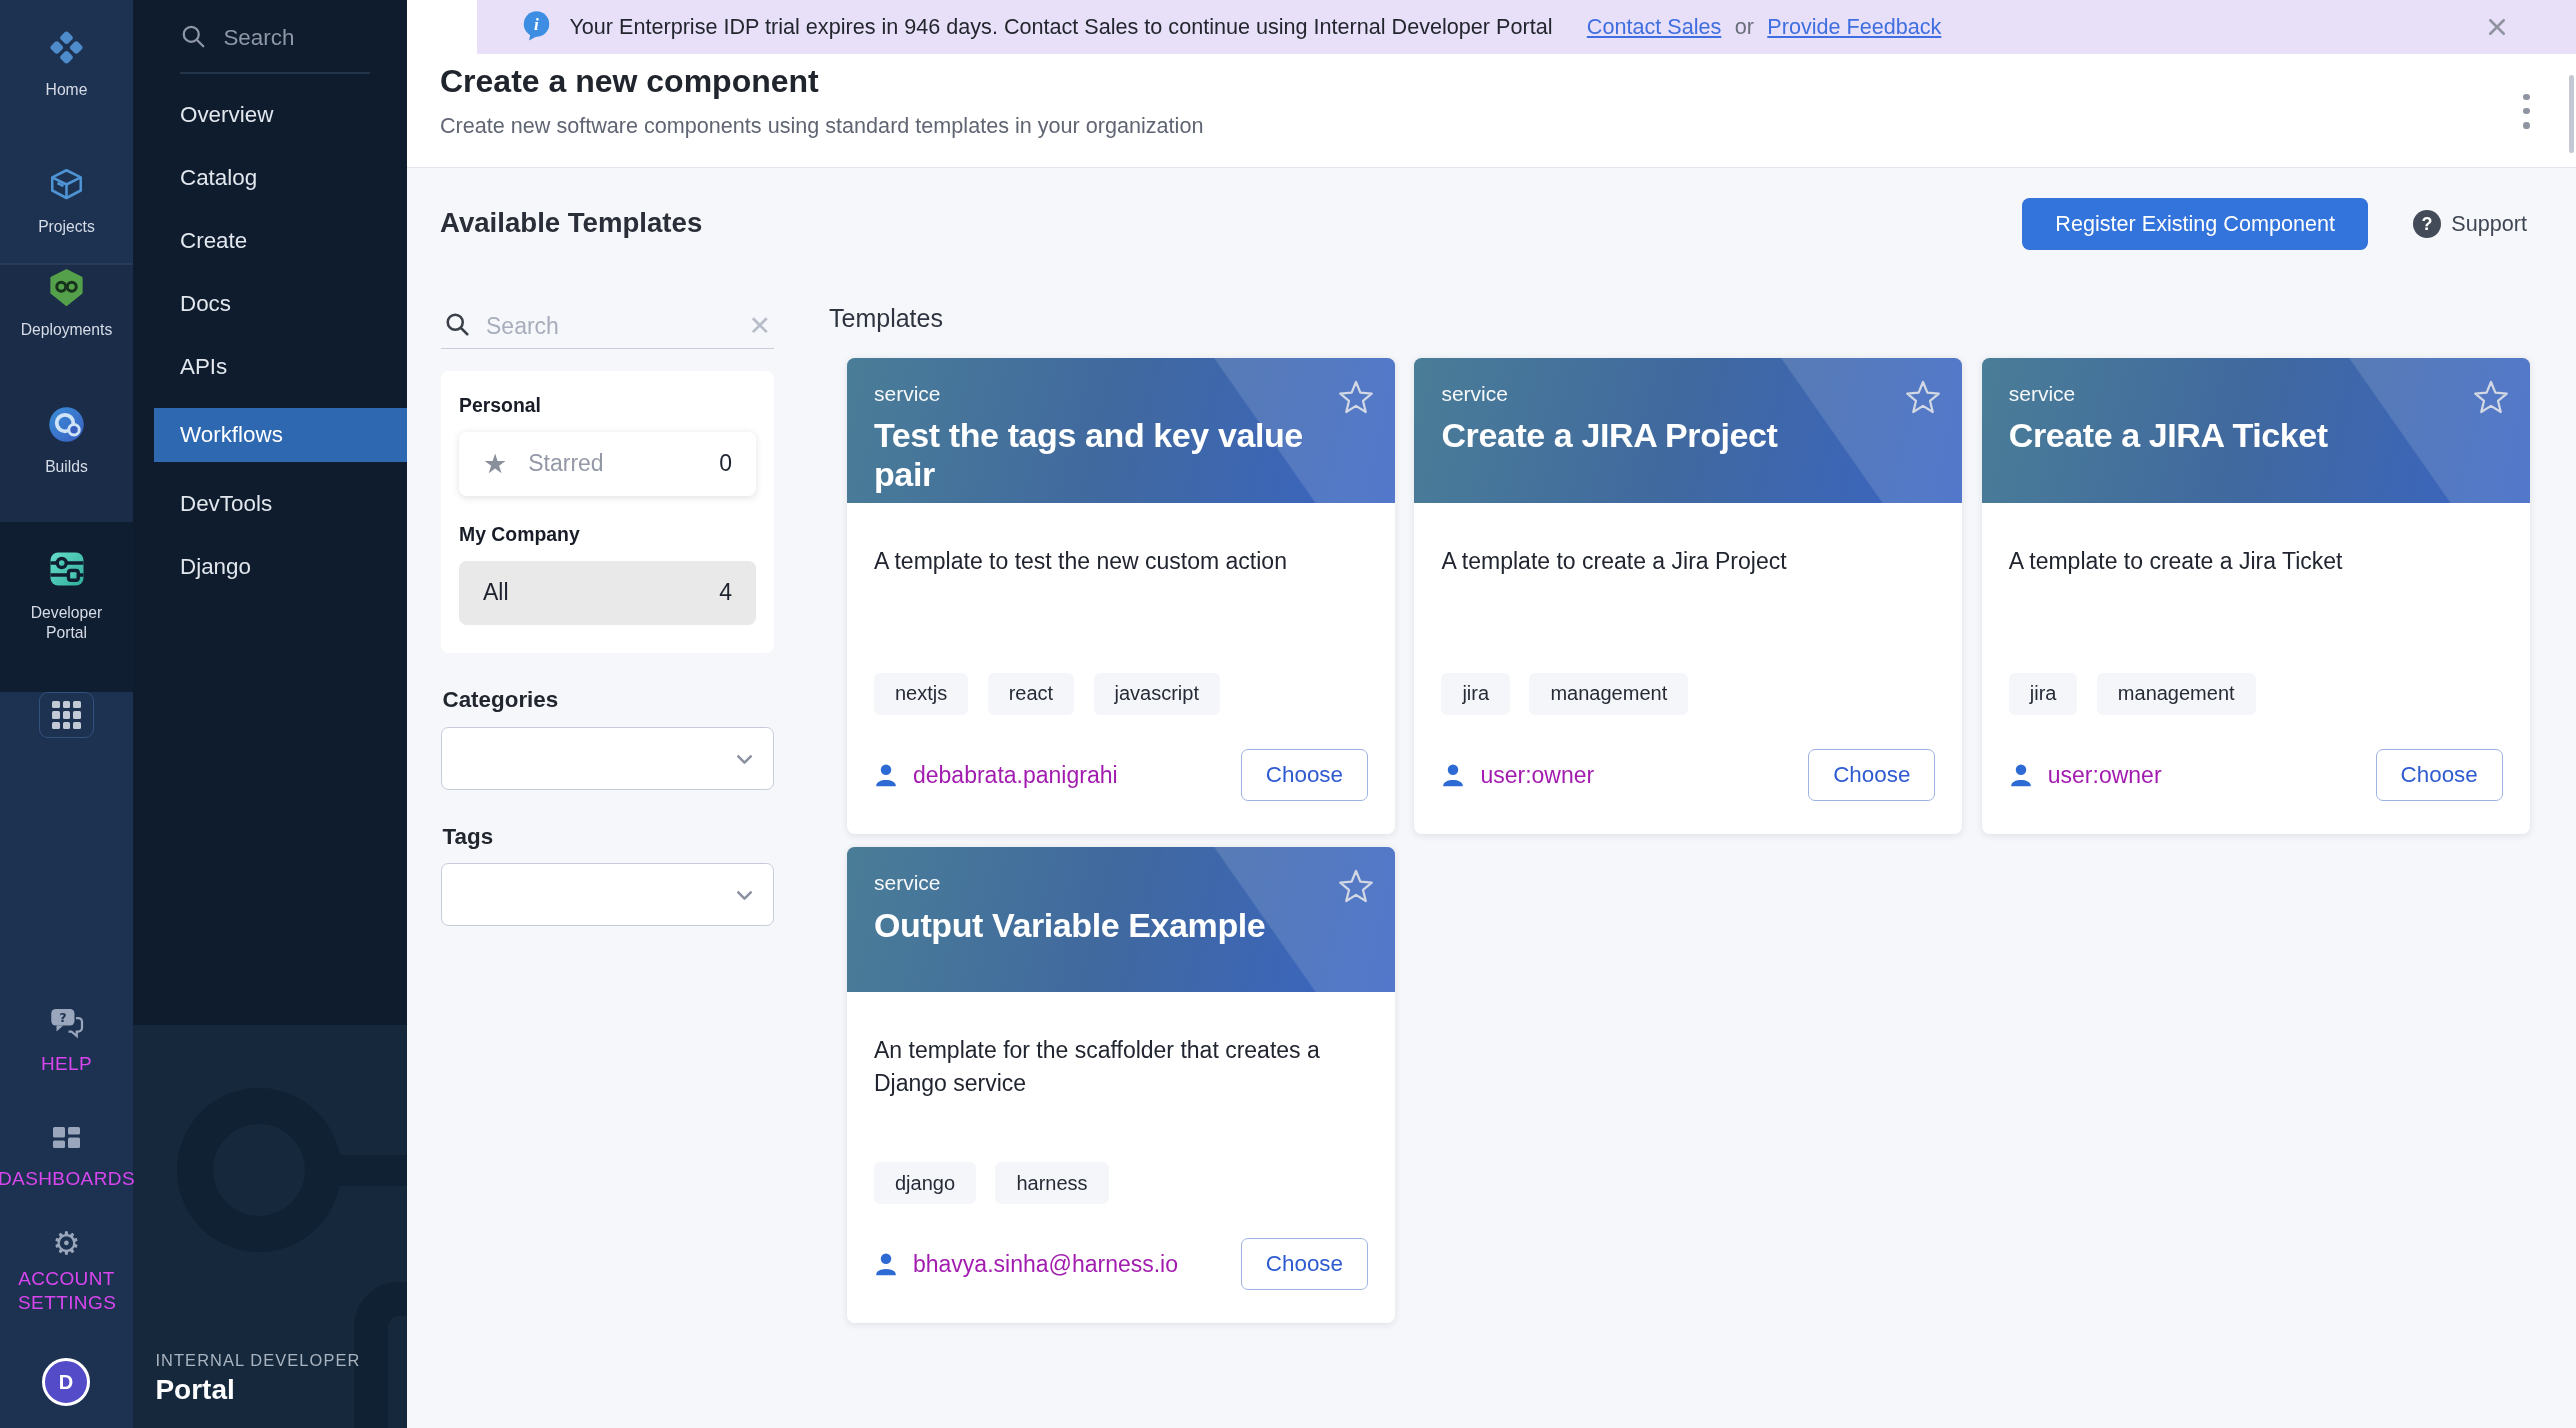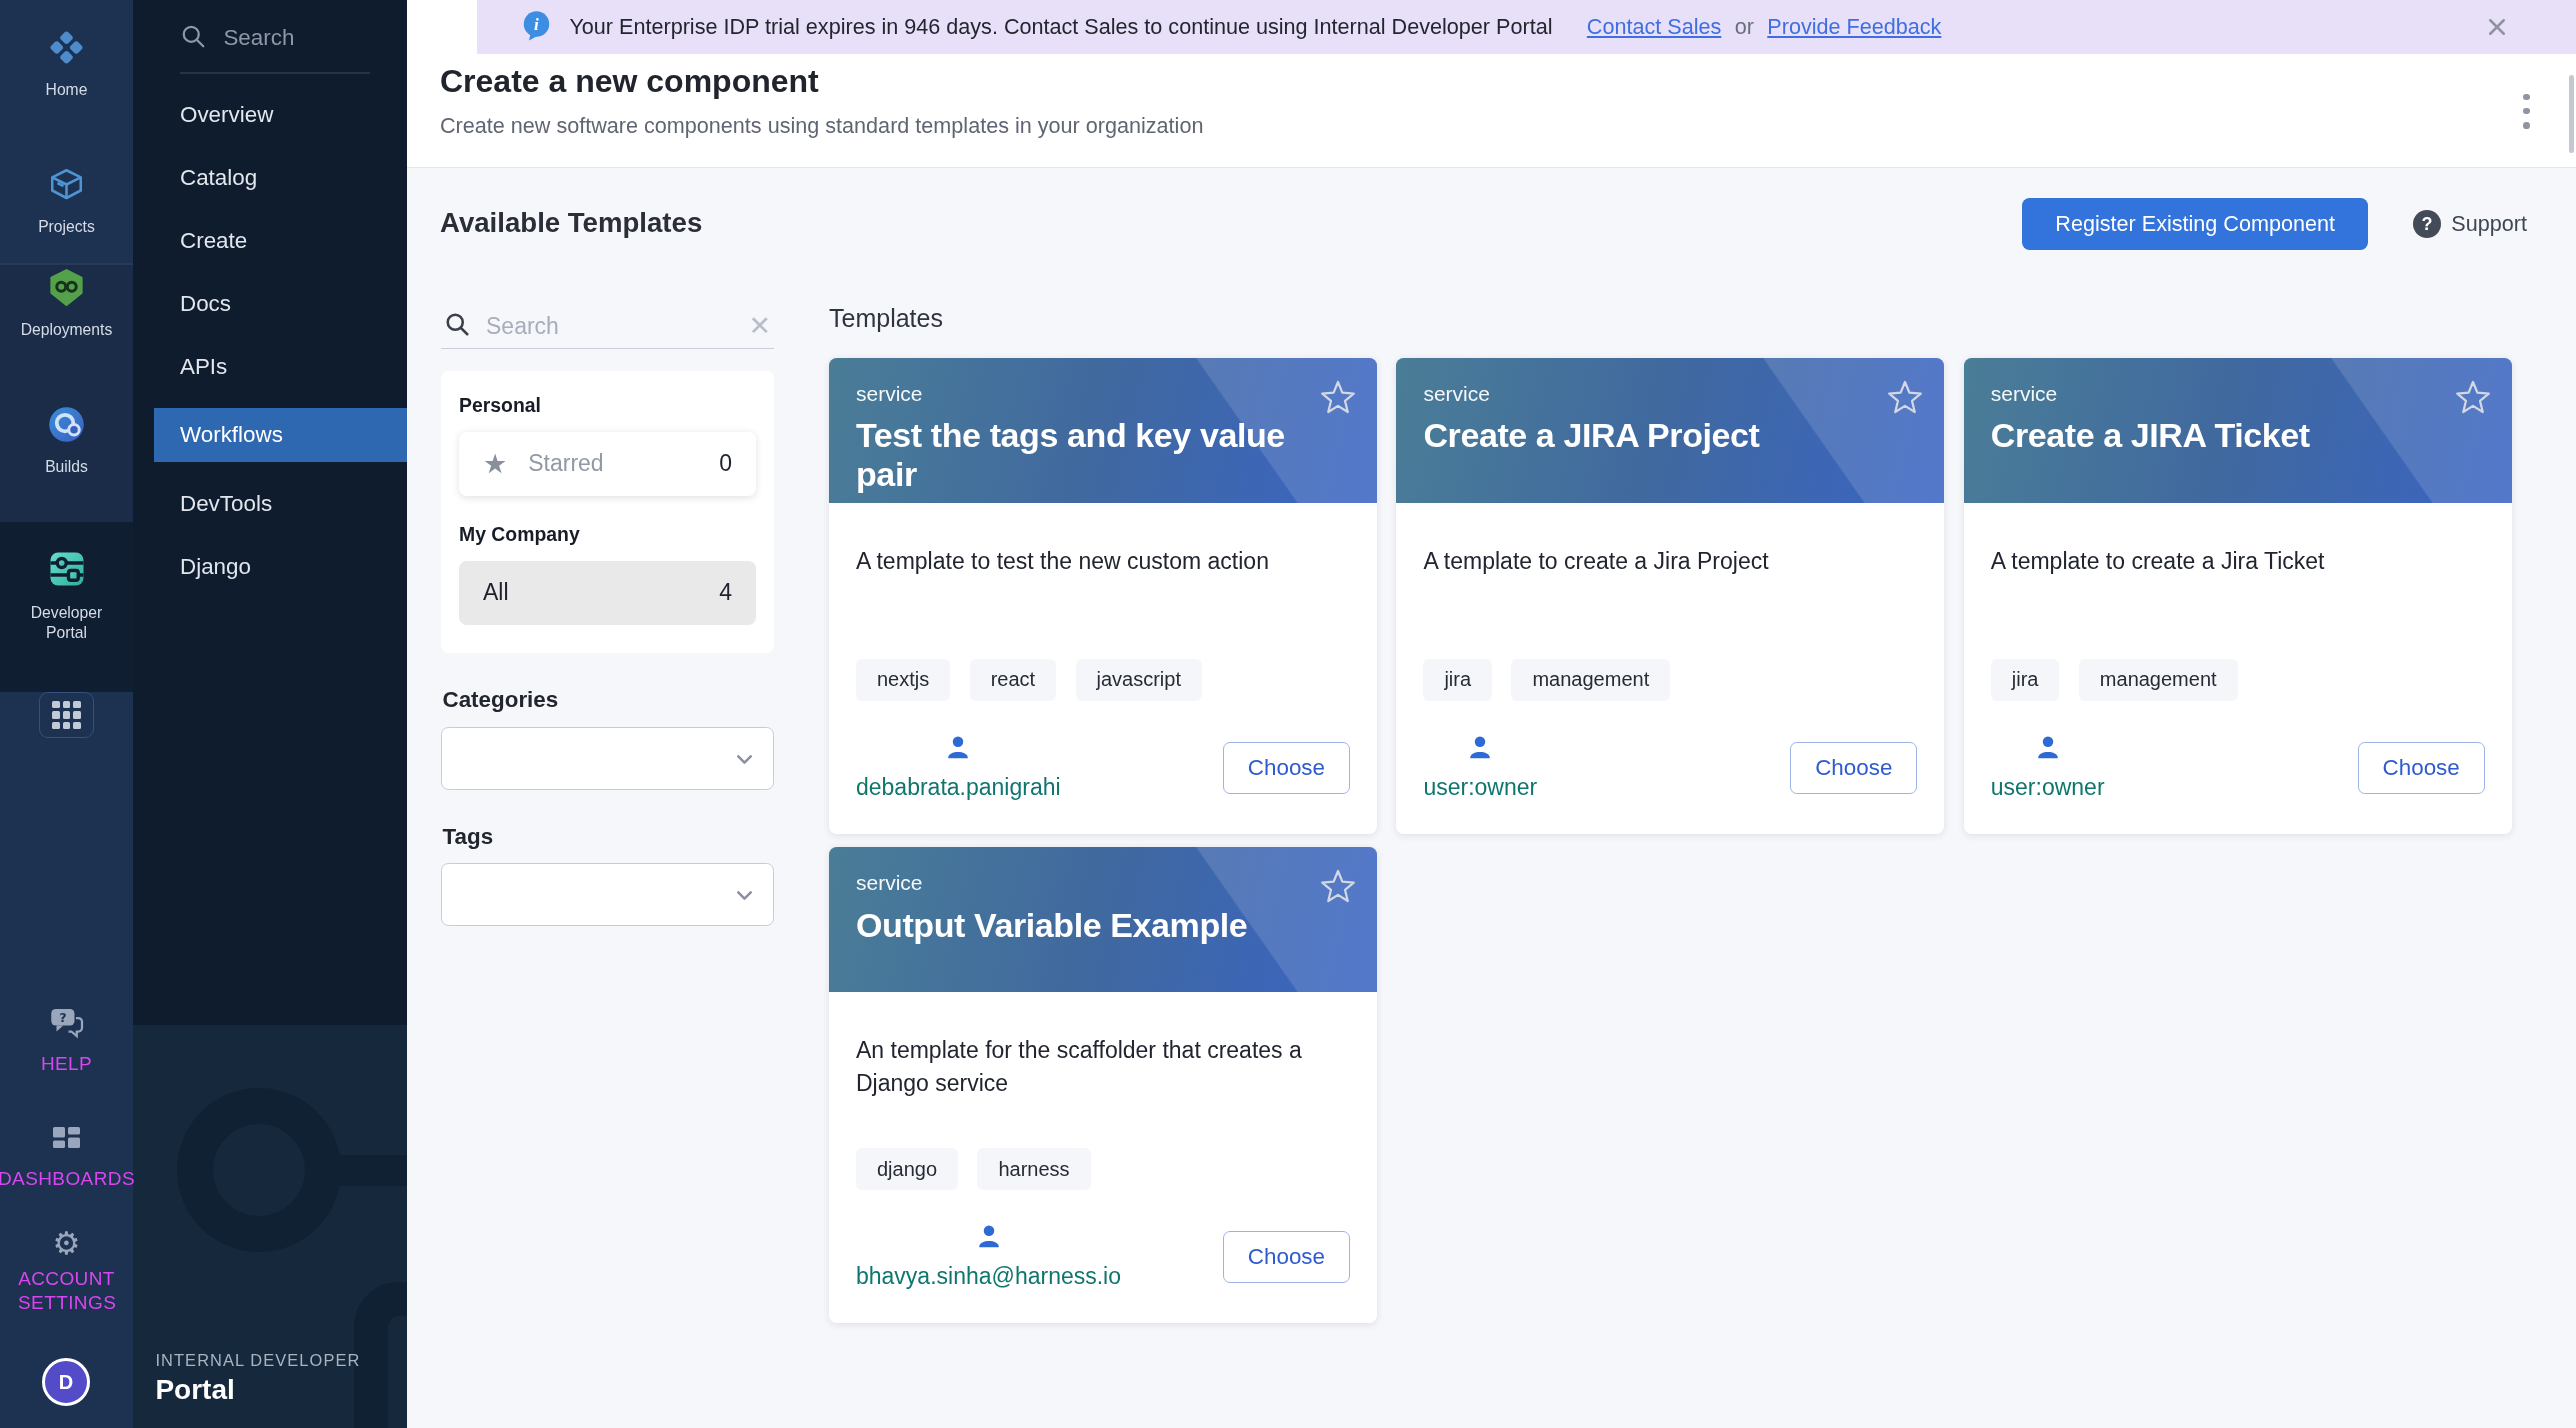--- a/index.html
+++ b/index.html
@@ -79,36 +79,36 @@
   .f-row .f-name { font-size:23px; color:#9298a6; }
   .f-row.all .f-name { color:#1d222e; }
   .f-row .f-count { margin-left:auto; font-size:23px; color:#1d222e; }
   .f-select-label { font-size:22.4px; font-weight:600; color:#21262f; margin:34px 0 0 1.5px; }
   .f-select { position:relative; margin-top:13.4px; height:63px; background:#fff; border:1.5px solid #c6cbda; border-radius:7.5px; cursor:pointer; }
   .f-select svg { position:absolute; right:16.4px; top:19.4px; }
 
   
   .tpl-col { position:absolute; left:423px; top:304px; width:1699px; }
   .tpl-heading { font-size:25px; font-weight:500; color:#2e3440; }
-  .grid { margin-top:25px; display:grid; grid-template-columns:repeat(3,548px); column-gap:19.4px; row-gap:13.4px; }
+  .grid { margin-top:25px; display:grid; grid-template-columns:repeat(3,548px); column-gap:19.4px; row-gap:13.4px;margin-left:18px; }
   .card { height:476px; background:#fff; border-radius:7.5px; overflow:hidden; display:flex; flex-direction:column;
     box-shadow:0 1.5px 7.5px rgba(33,43,64,0.10); }
   .card-header { position:relative; height:145px; padding:24px 27px; color:#fff; flex:none;
     background:linear-gradient(103deg,#4a7d97 0%,#40699f 48%,#3a64c4 100%); }
   .card-header::after { content:""; position:absolute; inset:0;
     background:linear-gradient(55deg,transparent 72%,rgba(255,255,255,0.13) 72.3%); }
   .card-type { font-size:21px; opacity:0.95; }
   .card-title { font-size:34px; font-weight:700; margin-top:10.4px; letter-spacing:-0.4px; }
   .card-star { position:absolute; top:21px; right:21px; z-index:2; cursor:pointer; }
   .card-body { flex:1; padding:42px 27px 33px; display:flex; flex-direction:column; }
   .card-desc { font-size:23px; color:#21252f; line-height:1.42; max-width:484px; }
   .chips { display:flex; gap:19.4px; margin-top:auto; }
   .chip { background:#f4f6fa; border-radius:6px; padding:9.7px 21px; font-size:20px; color:#262b36; }
   .card-footer { display:flex; align-items:center; margin-top:34px; }
-  .owner { display:flex; align-items:center; gap:15px; color:#0f766e; font-size:23px; cursor:pointer;flex-direction:column; }
+  .owner { display:flex; align-items:center; gap:15px; color:#a21caf; font-size:23px; cursor:pointer; }
   .choose-btn { margin-left:auto; background:#fff; border:1.5px solid #9fb2e4; border-radius:7px; color:#2e5bd0;
     font-size:22.4px; font-weight:500; padding:12px 24px; cursor:pointer;
     font-family:"Liberation Sans","DejaVu Sans",sans-serif; }
 
   .scroll-thumb { position:absolute; right:2.2px; top:75px; width:5.2px; height:78px; background:#c4c8d2; border-radius:3px; z-index:50; }
 </style>
 </head>
 <body>
 
 <aside class="rail">

